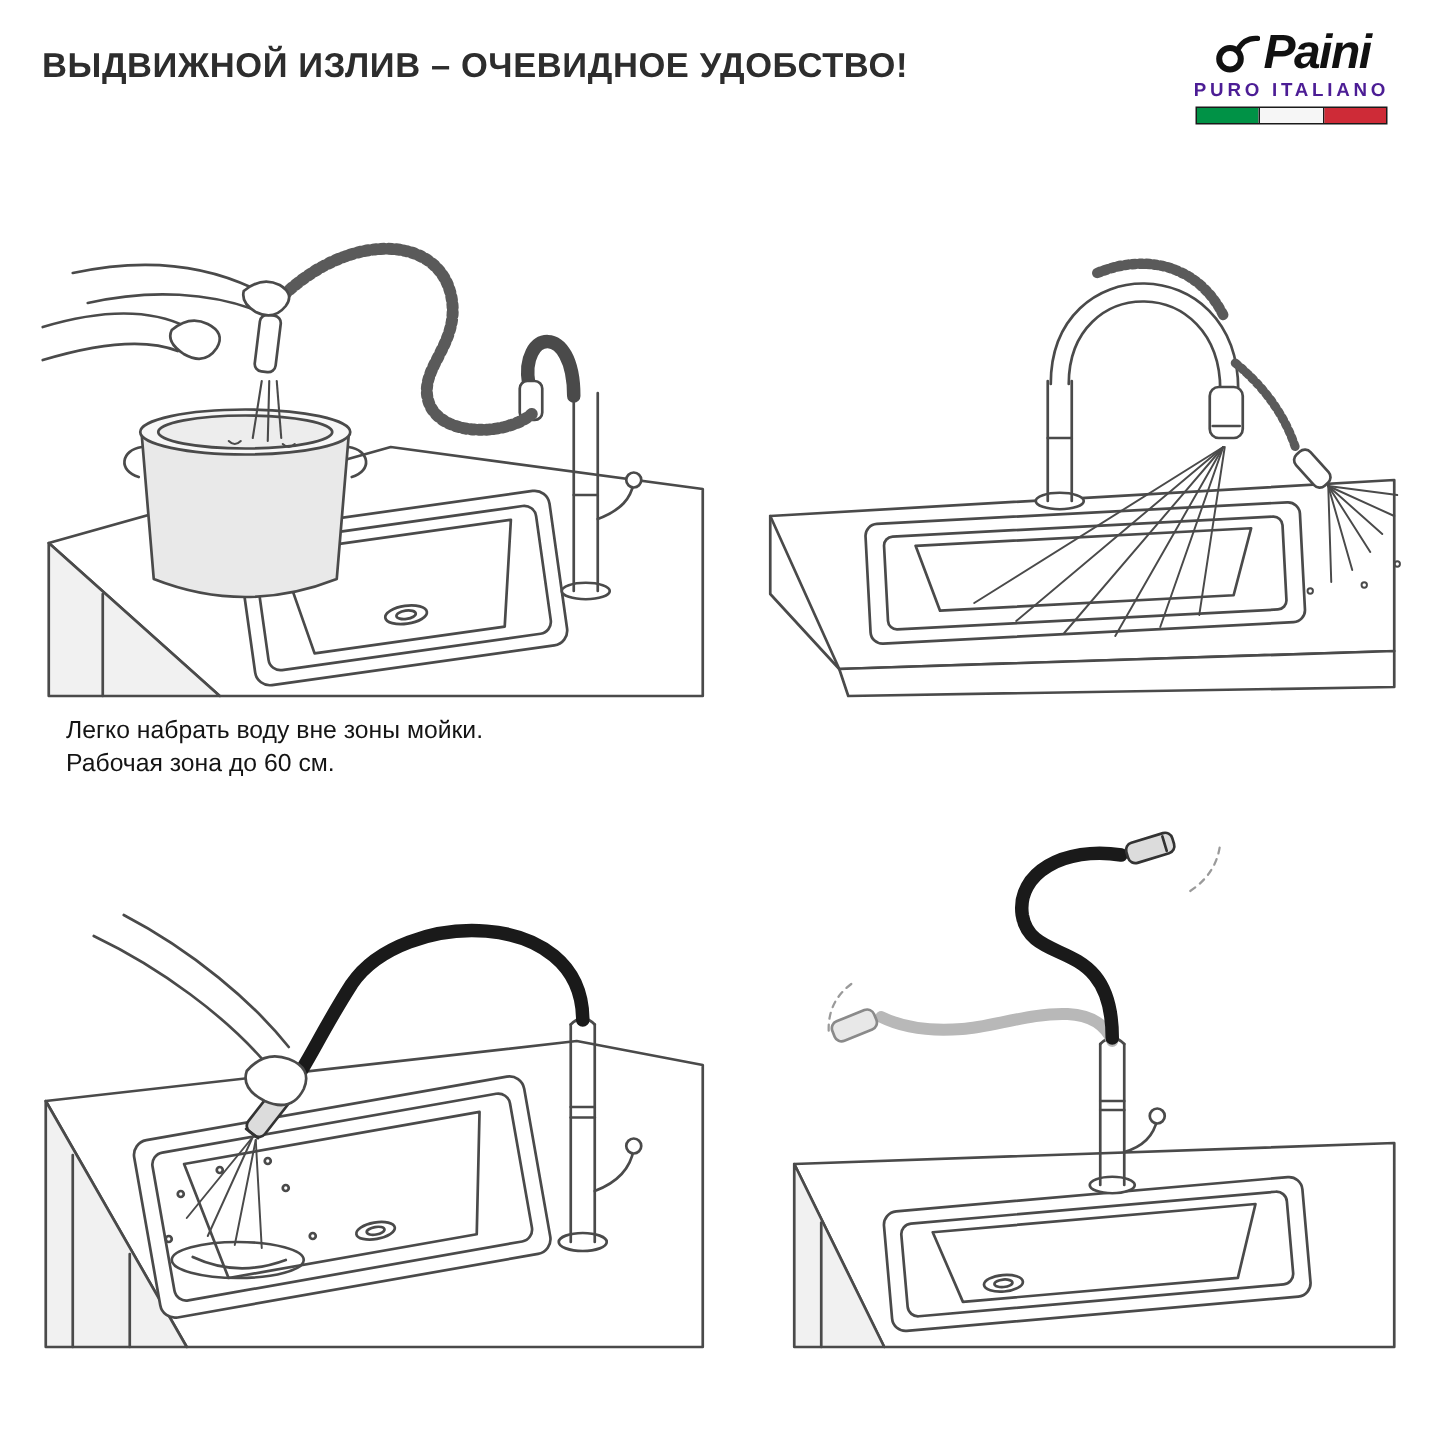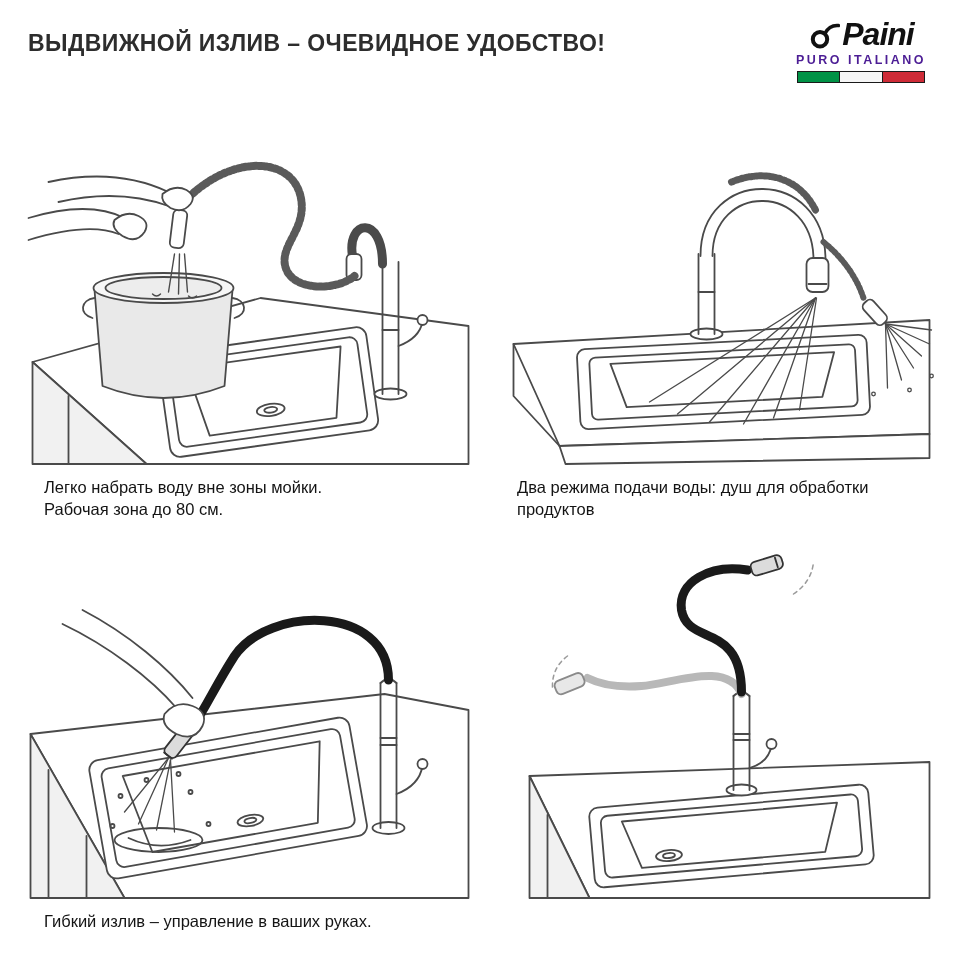--- a/index.html
+++ b/index.html
@@ -151,24 +151,23 @@
             <circle cx="372" cy="300" r="1.8"></circle>
               <circle cx="408" cy="296" r="1.8"></circle>
               <circle cx="430" cy="282" r="1.8"></circle>
           </g>
         </g>
       </svg>
     </div>
 
     <figcaption class="caption">
       <div>Легко набрать воду вне зоны мойки.</div>
-      <div>Рабочая зона до 80 см.</div>
+      <div>Рабочая зона до 60 см.</div>
     </figcaption>
     <figcaption class="caption">
-      <div>Два режима подачи воды: душ для обработки продуктов</div>
     </figcaption>
 
     <div class="art">
       <svg viewBox="0 0 440 372" preserveAspectRatio="xMidYMid meet">
         <g stroke="#4a4a4a" stroke-width="1.8" fill="none" stroke-linecap="round" stroke-linejoin="round">
           <path d="M2 206 L356 166 L440 182 L440 370 L96 370 Z" fill="#ffffff"></path>
           <path d="M2 206 L96 370 L2 370 Z" fill="#f1f1f1"></path>
           <line x1="20" y1="242" x2="20" y2="370"></line>
           <line x1="58" y1="308" x2="58" y2="370"></line>
           <g transform="translate(200 272) rotate(-10)">
@@ -246,18 +245,15 @@
           <g transform="translate(250 42) rotate(-107)">
             <rect x="-7" y="0" width="14" height="32" rx="5" fill="#dcdcdc" stroke="#333333"></rect>
             <line x1="-5" y1="26" x2="5" y2="26" stroke="#333333"></line>
           </g>
           <path d="M292 66 q18 -12 20 -32" stroke="#9a9a9a" stroke-dasharray="4 4" stroke-width="1.5"></path>
           <path d="M66 128 q-16 12 -15 32" stroke="#9a9a9a" stroke-dasharray="4 4" stroke-width="1.5"></path>
         </g>
       </svg>
     </div>
 
-    <figcaption class="caption">
-      <div>Гибкий излив – управление в ваших руках.</div>
-    </figcaption>
 
   </main>
 </div>
 
 </body></html>

